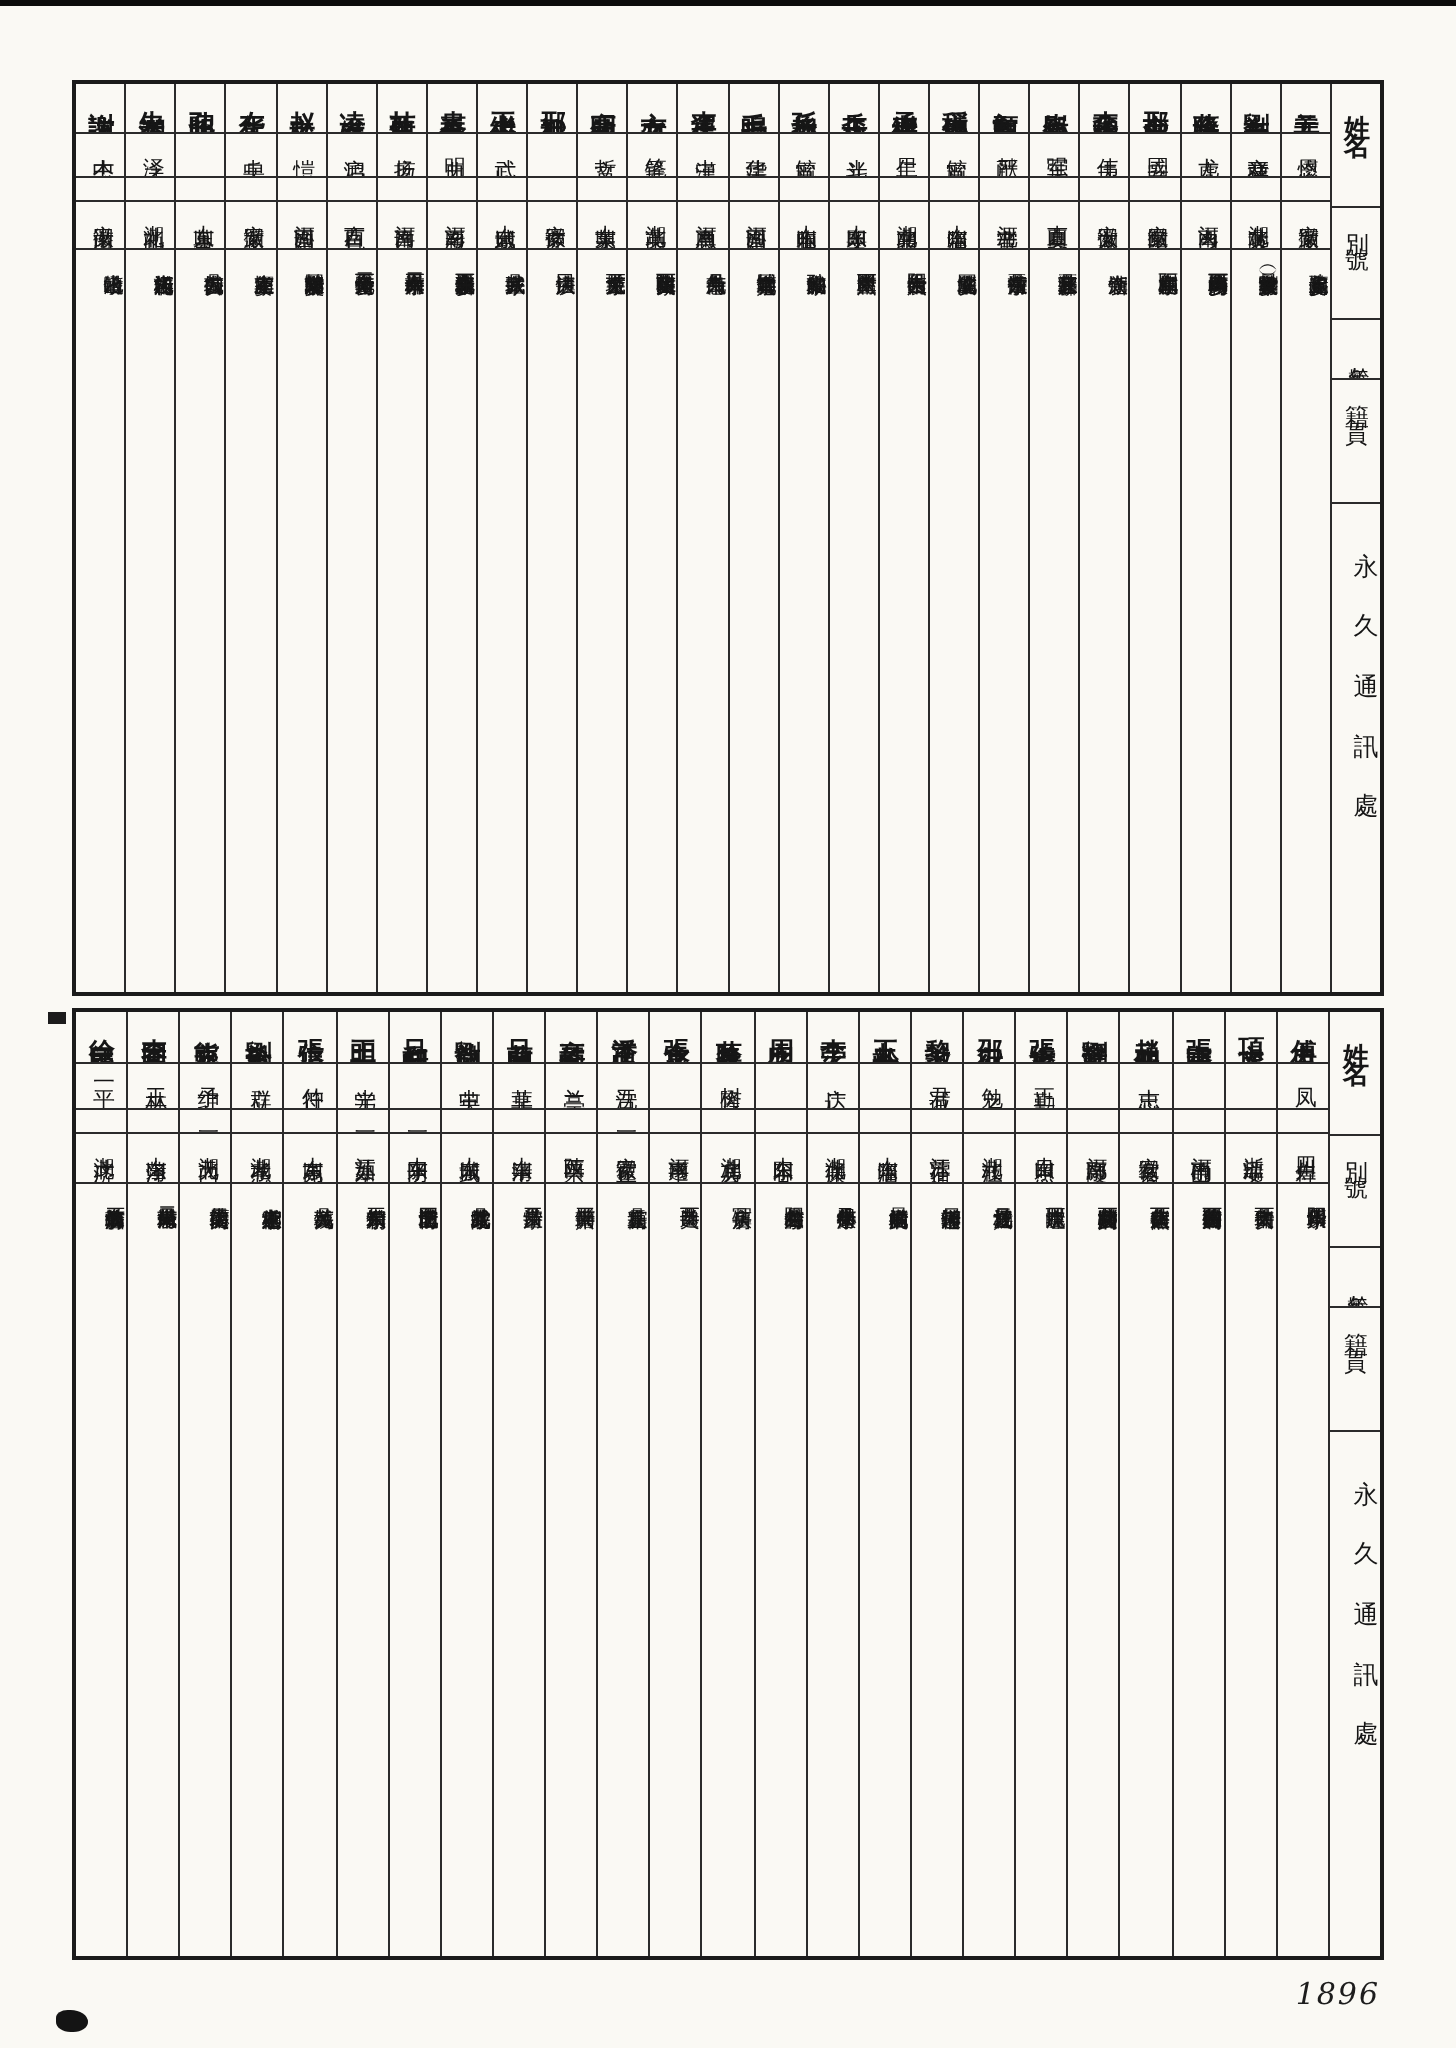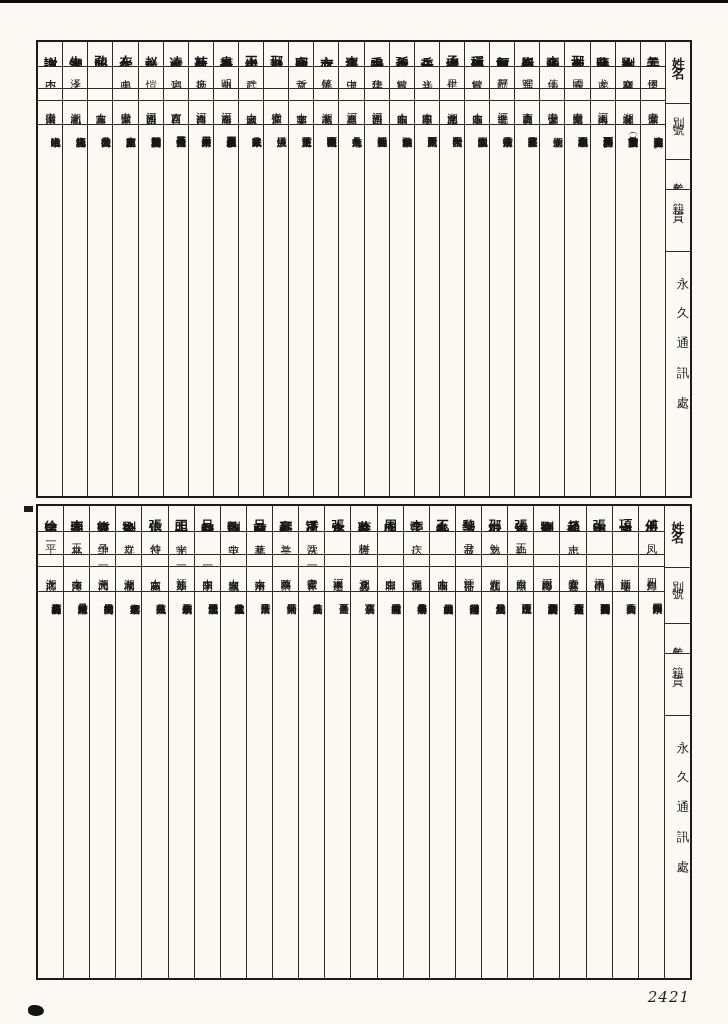--- a/index.html
+++ b/index.html
@@ -931,17 +931,17 @@
             <span>湖北广济</span>
           </div>
           <div class="cell r-addr">
             <span>广济郭公垴马岐河麻石岭</span>
           </div>
         </div>
       </div>
 
   </div>
 
-  <div class="page-num">2421</div>
+  <div class="page-num">1896</div>
 
   <div class="tick-left"></div>
   <div class="blot-bl"></div>
 </div>
 
 </body></html>

